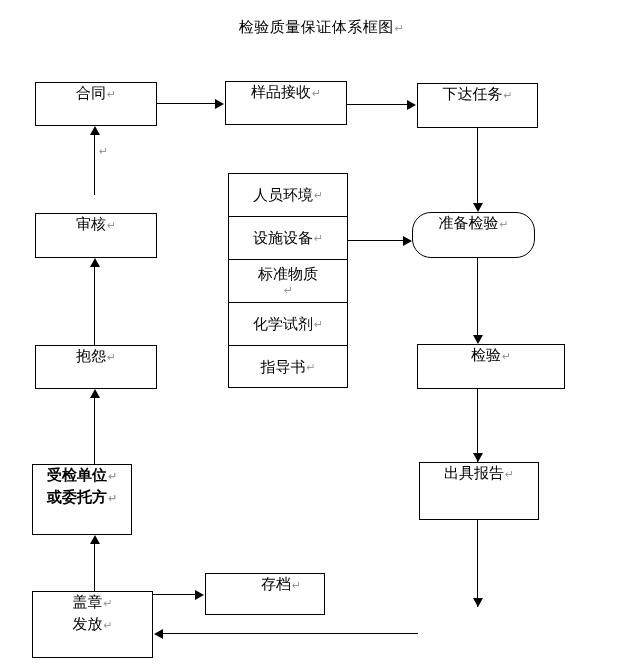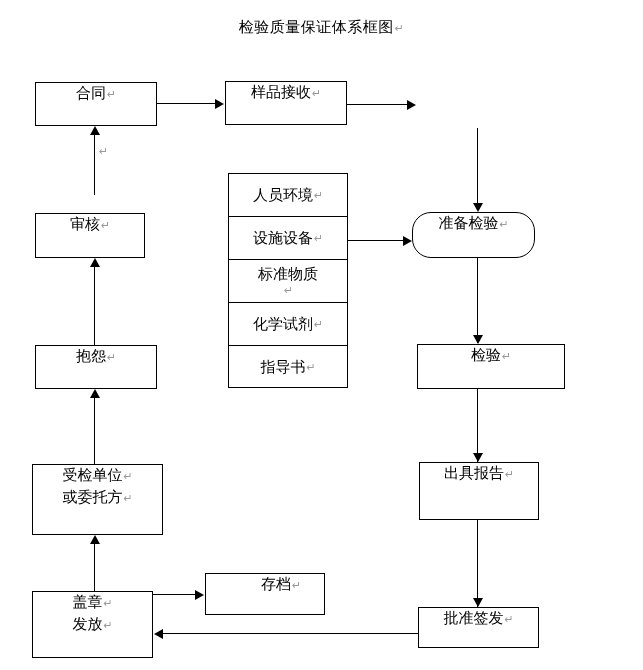--- a/index.html
+++ b/index.html
@@ -158,58 +158,58 @@
   <div class="floating-mark" style="left:99px; top:145px;">↵</div>
 
   <div class="box" style="left:35px; top:82px; width:122px; height:44px;">
     <div><span>合同</span><span class="pilcrow">↵</span></div>
   </div>
 
   <div class="box" style="left:225px; top:81px; width:122px; height:44px;">
     <div><span>样品接收</span><span class="pilcrow">↵</span></div>
   </div>
 
-
-  <div class="box" style="left:35px; top:213px; width:110px; height:45px;">
+  <div class="box" style="left:417px; top:83px; width:121px; height:45px;">
+    <div><span>下达任务</span><span class="pilcrow">↵</span></div>
+  </div>
+
+  <div class="box" style="left:35px; top:213px; width:122px; height:45px;">
     <div><span>审核</span><span class="pilcrow">↵</span></div>
   </div>
 
   <div class="box" style="left:412px; top:212px; width:123px; height:46px;border-radius:19px;">
     <div><span>准备检验</span><span class="pilcrow">↵</span></div>
   </div>
 
   <div class="box" style="left:35px; top:345px; width:122px; height:44px;">
     <div><span>抱怨</span><span class="pilcrow">↵</span></div>
   </div>
 
   <div class="box" style="left:417px; top:344px; width:148px; height:45px;">
     <div><span>检验</span><span class="pilcrow">↵</span></div>
   </div>
 
-  <div class="box" style="left:32px; top:464px; width:131px; height:71px;">
+  <div class="box" style="left:32px; top:464px; width:100px; height:71px;font-weight:bold;">
     <div><span>受检单位</span><span class="pilcrow">↵</span></div>
     <div><span>或委托方</span><span class="pilcrow">↵</span></div>
   </div>
 
   <div class="box" style="left:419px; top:462px; width:120px; height:58px;">
     <div><span>出具报告</span><span class="pilcrow">↵</span></div>
   </div>
 
   <div class="box" style="left:205px; top:573px; width:120px; height:42px;padding-left:32px;">
     <div><span>存档</span><span class="pilcrow">↵</span></div>
   </div>
 
   <div class="box" style="left:32px; top:591px; width:121px; height:67px;">
     <div><span>盖章</span><span class="pilcrow">↵</span></div>
     <div><span>发放</span><span class="pilcrow">↵</span></div>
   </div>
 
-  <div class="box" style="left:418px; top:607px; width:121px; height:41px;">
-    <div><span>批准签发</span><span class="pilcrow">↵</span></div>
-  </div>
 
   <div class="stack" style="left:228px; top:173px; width:120px; height:215px;">
     <div class="stack-row" style="height:43px;">
       <span>人员环境</span>
         <span class="pilcrow">↵</span>
     </div>
     <div class="stack-row" style="height:43px;">
       <span>设施设备</span>
         <span class="pilcrow">↵</span>
     </div>

